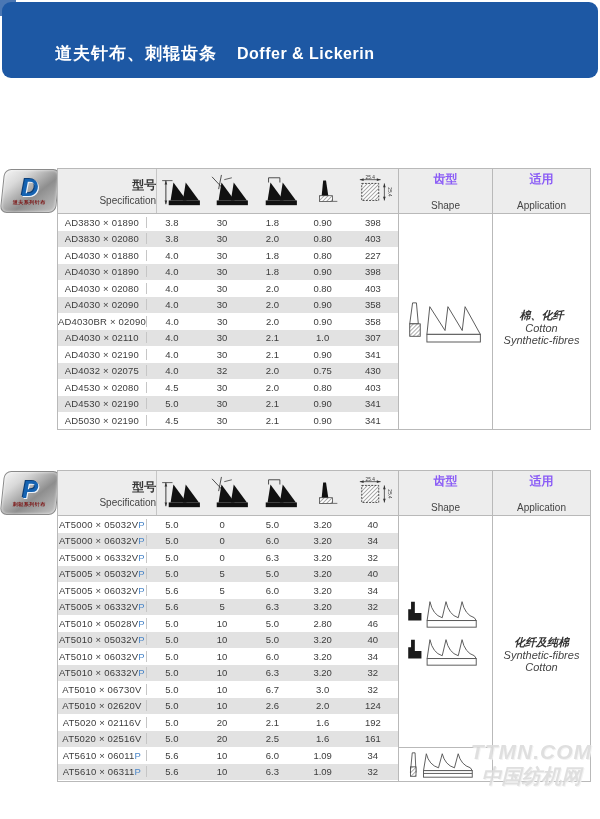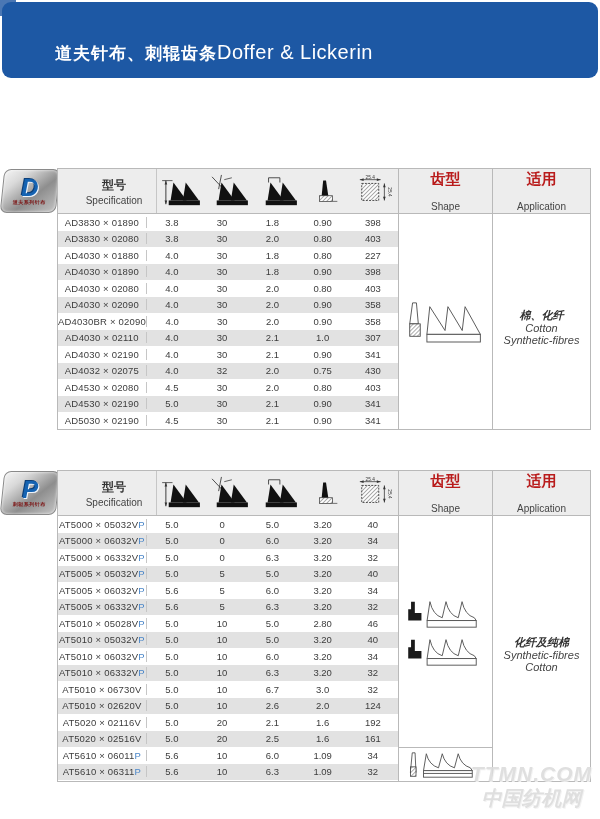--- a/index.html
+++ b/index.html
@@ -8,21 +8,21 @@
     font-family:"Liberation Sans",sans-serif;overflow:hidden;
   }
   
   .corner-accent{position:absolute;left:0;top:0;width:16px;height:16px;background:#4a77b4;}
   .header-bar{
     position:absolute;left:2px;top:2px;width:596px;height:76px;
     background:#1d58a4;border-radius:9px;display:flex;align-items:flex-end;
   }
   .header-title{padding:0 0 13px 53px;color:#ffffff;white-space:nowrap;}
   .header-title .cn{font-size:17px;font-weight:bold;letter-spacing:1px;}
-  .header-title .en{font-size:20px;font-weight:normal;margin-left:0;letter-spacing:0.5px;}
+  .header-title .en{font-size:16px;font-weight:bold;margin-left:20px;letter-spacing:0.5px;}
 
   
   .section{position:absolute;left:1px;}
   .section-1{top:168px;}
   .section-2{top:470px;}
 
   .logo-badge{
     position:absolute;left:1px;top:1px;width:54px;height:42px;
     background:linear-gradient(140deg,#f4f4f4 0%,#d9d9d9 25%,#8e8e8e 60%,#c2c2c2 100%);
     border:1px solid #8a8a8a;border-radius:7px;transform:skewX(-6deg);
@@ -36,50 +36,50 @@
   .logo-caption{transform:skewX(6deg);font-size:5px;color:#7c1212;font-weight:bold;letter-spacing:0.5px;line-height:6px;}
 
   .spec-table{
     position:absolute;left:56px;top:0;display:flex;
     border:1px solid #b9b9b9;background:#fff;color:#3c3c3c;
   }
   .left-block{width:340px;}
   .head-row{display:flex;height:44px;background:#ededed;border-bottom:1px solid #b9b9b9;}
   .head-spec{
     width:88px;border-right:1px solid #c6c6c6;display:flex;flex-direction:column;
-    align-items:center;justify-content:center;padding-left:14px;
+    align-items:flex-end;justify-content:center;padding-left:14px;
   }
   .head-spec .cn{font-size:12px;font-weight:bold;color:#333;}
   .head-spec .en{font-size:10px;color:#444;margin-top:1px;}
   .head-icon{width:50.4px;display:flex;align-items:center;justify-content:center;}
   .rows{}
   .t-row{display:flex;height:16.5px;align-items:center;font-size:9.5px;}
   .t-row:nth-child(even){background:#e2e2e2;}
   .cell-model{width:88px;text-align:center;border-right:1px solid #c6c6c6;white-space:nowrap;letter-spacing:0.2px;}
   .cell-model .sfx{color:#4a86c8;}
   .cell-val{width:50.4px;text-align:center;}
 
   .shape-col{width:93px;border-left:1px solid #b9b9b9;display:flex;flex-direction:column;}
   .app-col{width:97px;border-left:1px solid #b9b9b9;display:flex;flex-direction:column;gap:12px;}
   .col-head{
     height:44px;background:#ededed;border-bottom:1px solid #b9b9b9;
     display:flex;flex-direction:column;align-items:center;justify-content:center;
   }
-  .col-head .cn{font-size:15px;font-weight:bold;color:#b91c1c;}
+  .col-head .cn{font-size:12px;font-weight:bold;color:#8b5cf6;}
   .col-head .en{font-size:10px;color:#444;margin-top:12px;}
   .col-body{flex:1;display:flex;flex-direction:column;align-items:center;justify-content:center;font-style:italic;}
   .shape-body-top{height:231px;display:flex;flex-direction:column;align-items:center;justify-content:center;gap:4px;}
   .shape-body-bottom{height:33px;border-top:1px solid #b9b9b9;display:flex;align-items:center;justify-content:center;}
   .app-text{text-align:center;line-height:13px;}
   .app-text .cn{font-size:11px;font-weight:bold;color:#333;display:block;}
   .app-text .en{font-size:11px;color:#444;display:block;line-height:12px;}
 
   
   .watermark{
-    position:absolute;right:8px;top:762px;text-align:center;
+    position:absolute;right:8px;top:740px;text-align:center;
     color:#dcdcdc;font-weight:bold;font-style:italic;line-height:24px;opacity:0.9;
     text-shadow:1px 1px 0 #f2f2f2;pointer-events:none;
   }
   .watermark .wm1{font-size:21px;letter-spacing:1px;display:block;}
   .watermark .wm2{font-size:20px;display:block;}
 
   svg{display:block;}
 </style>
 </head>
 <body>

